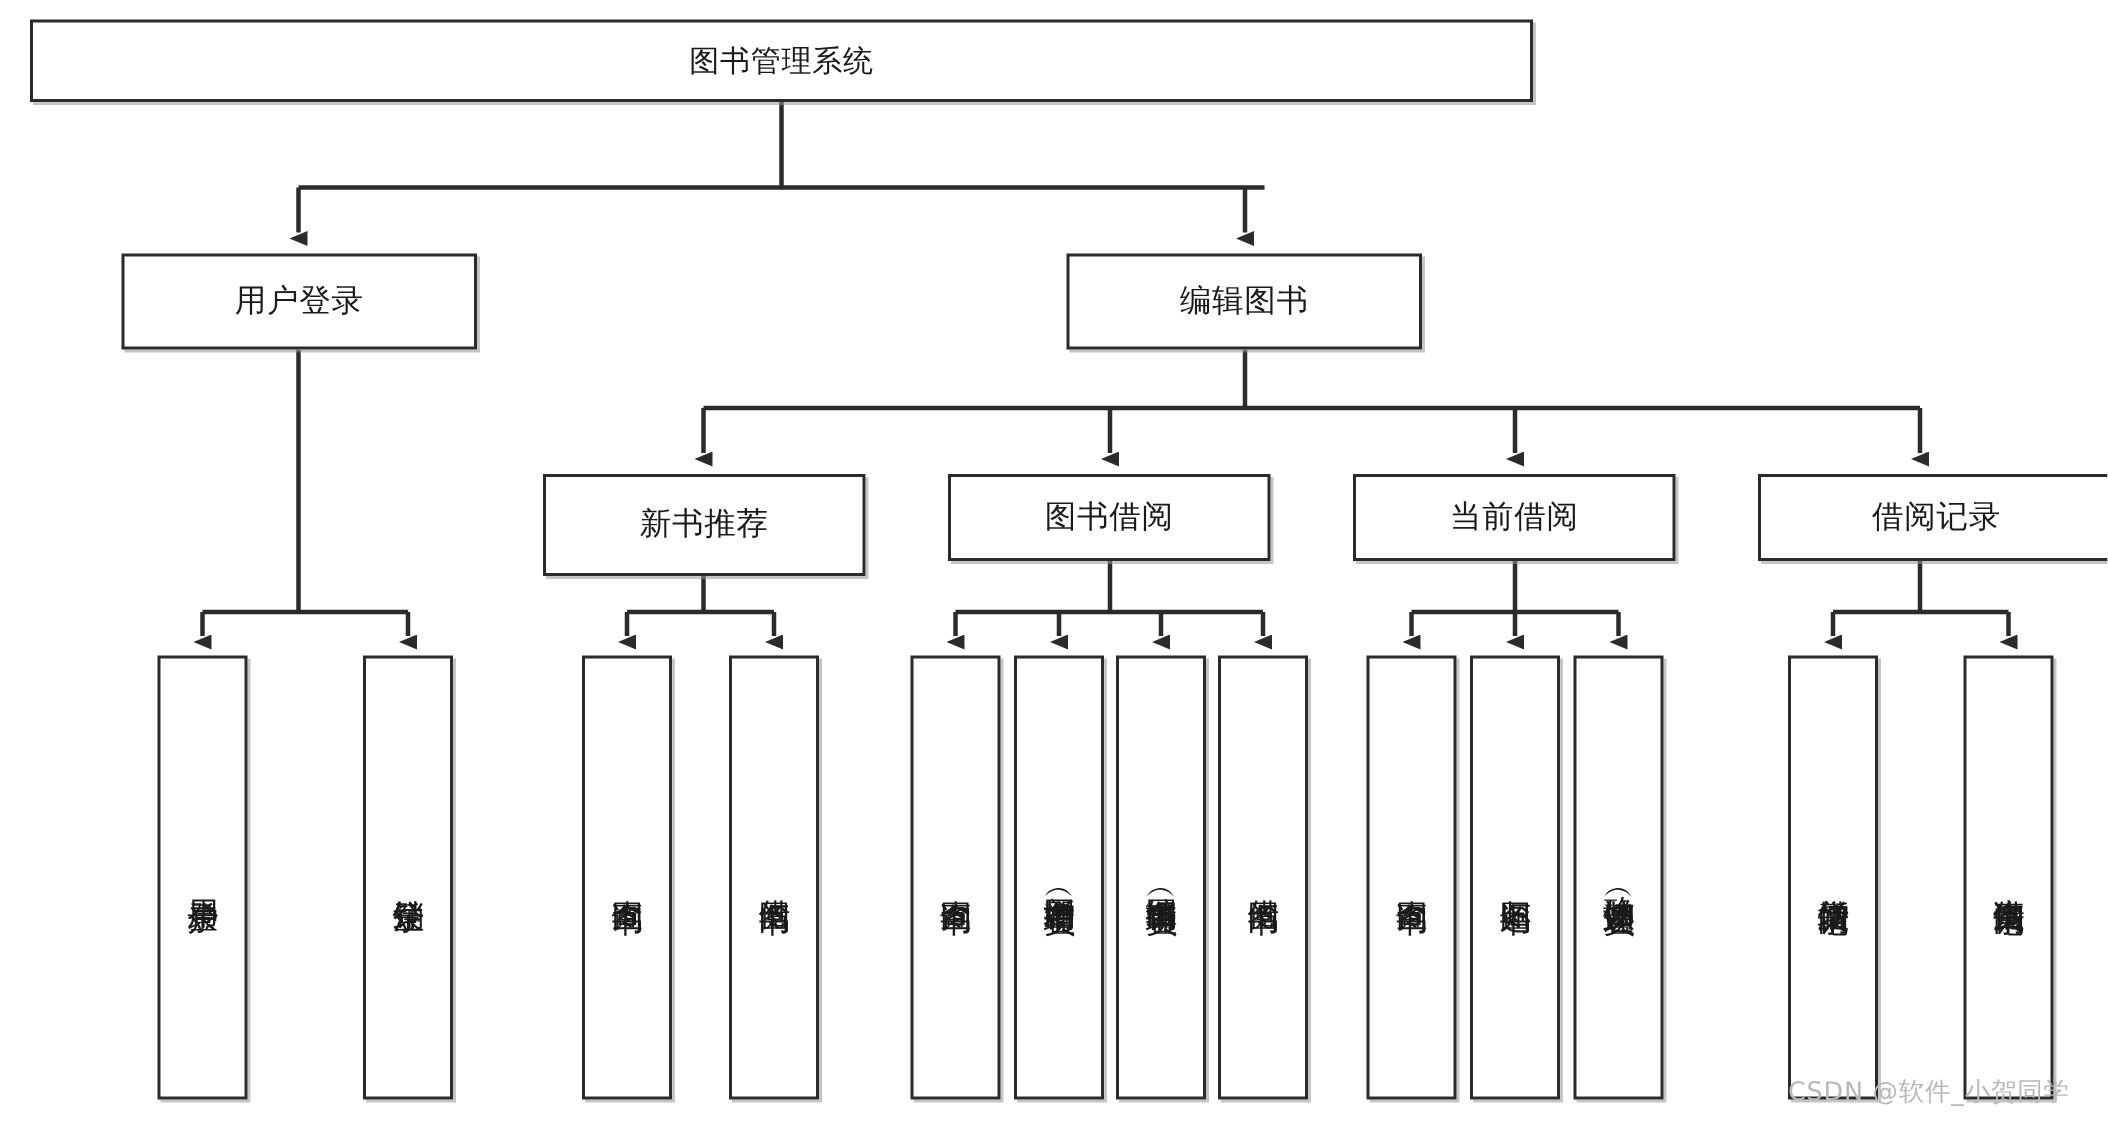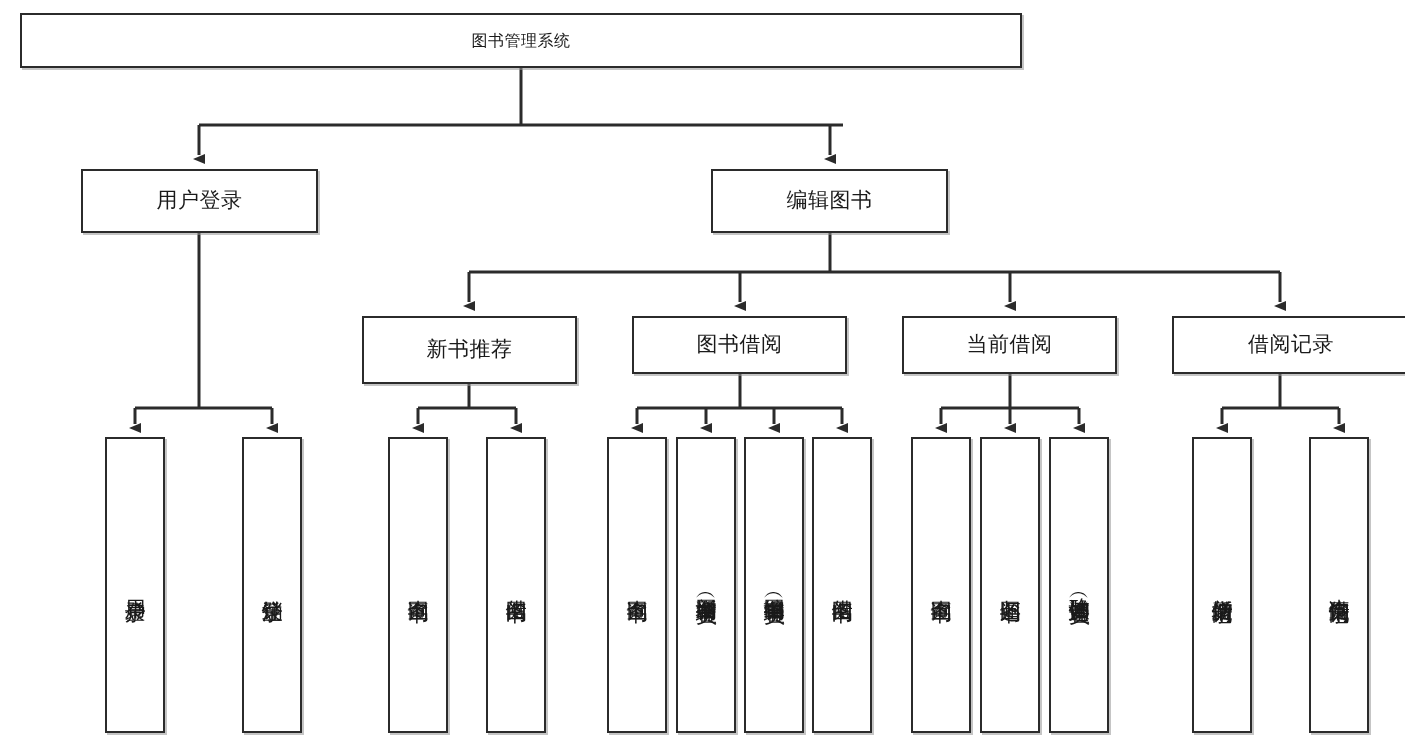--- a/index.html
+++ b/index.html
@@ -42,21 +42,21 @@
     display: block;
     text-align: center;
     line-height: 1.12;
     letter-spacing: 0.5px;
   }
   
   .node.horiz .label {
     font-size: 21px;
   }
   .node.root .label {
-    font-size: 16px;
+    font-size: 20px;
   }
   
   .node.vert {
     align-items: center;
     justify-content: center;
   }
   .node.vert .label {
     writing-mode: vertical-rl;
     text-orientation: upright;
     font-size: 21px;
@@ -202,14 +202,15 @@
   </div>
 
   <div class="node vert" style="left:1192px; top:437px; width:60px; height:296px;">
     <span class="label">新增借阅记录</span>
   </div>
 
   <div class="node vert" style="left:1309px; top:437px; width:60px; height:296px;">
     <span class="label">查询借阅记录</span>
   </div>
 
+  <div class="watermark" style="left:1192px; top:716px;">CSDN @软件_小贺同学</div>
 
 </div>
 
 </body></html>

